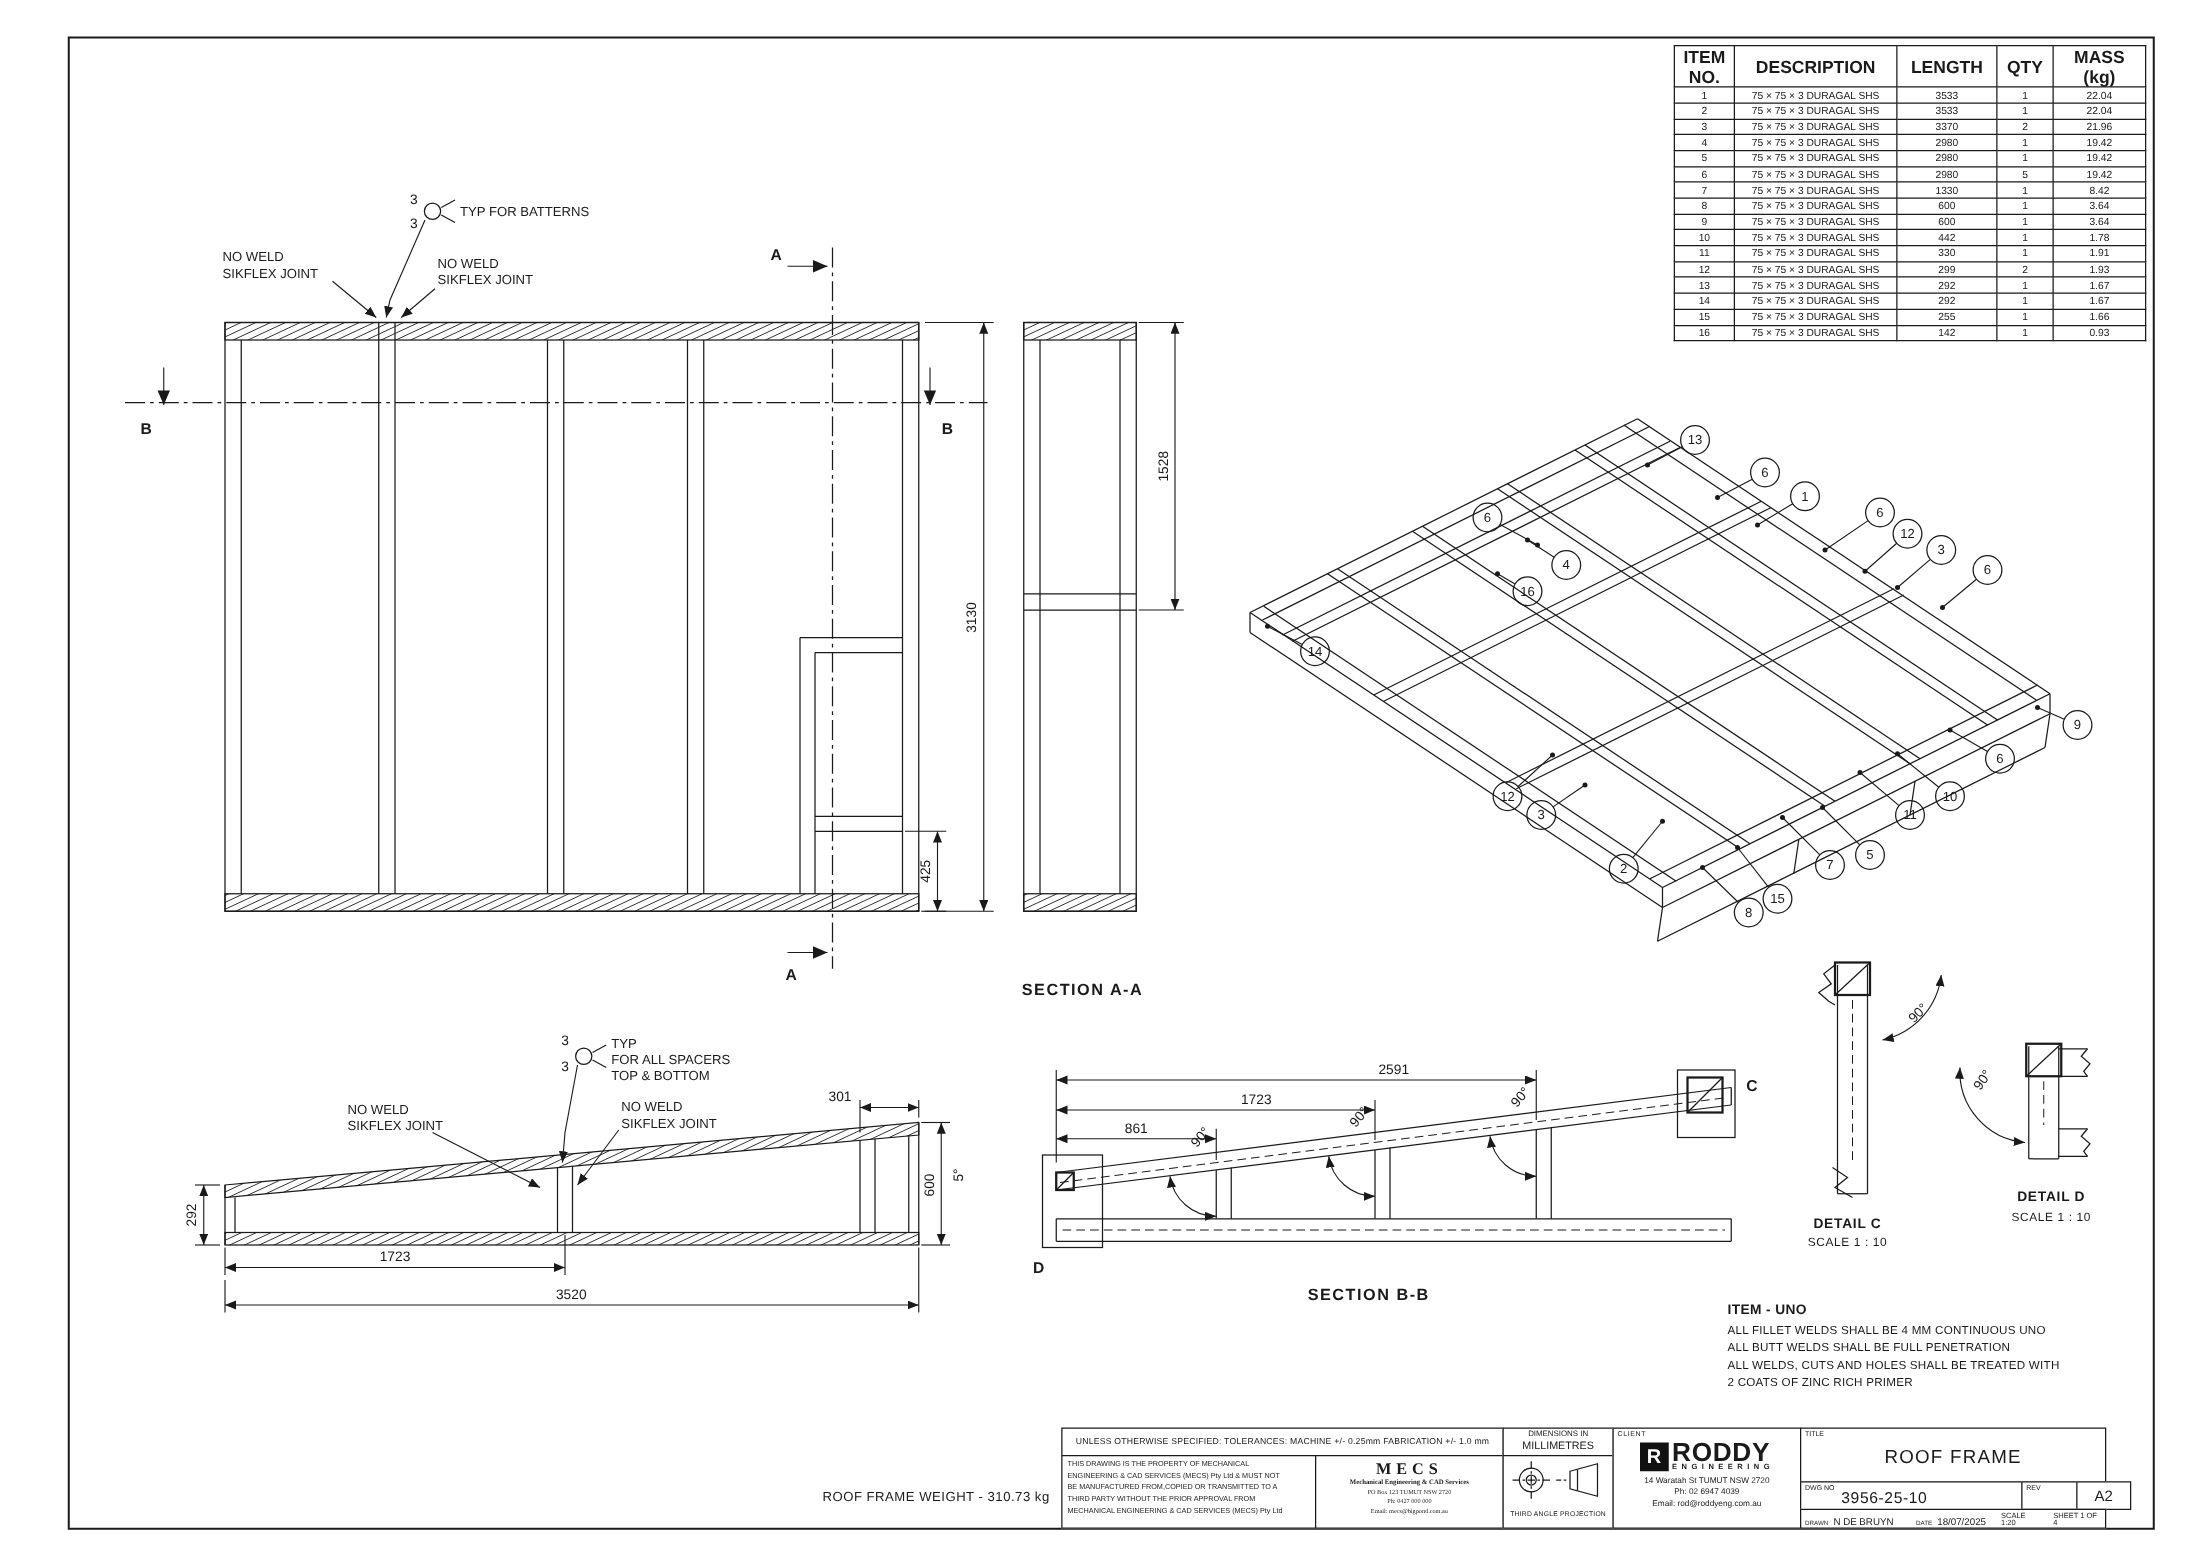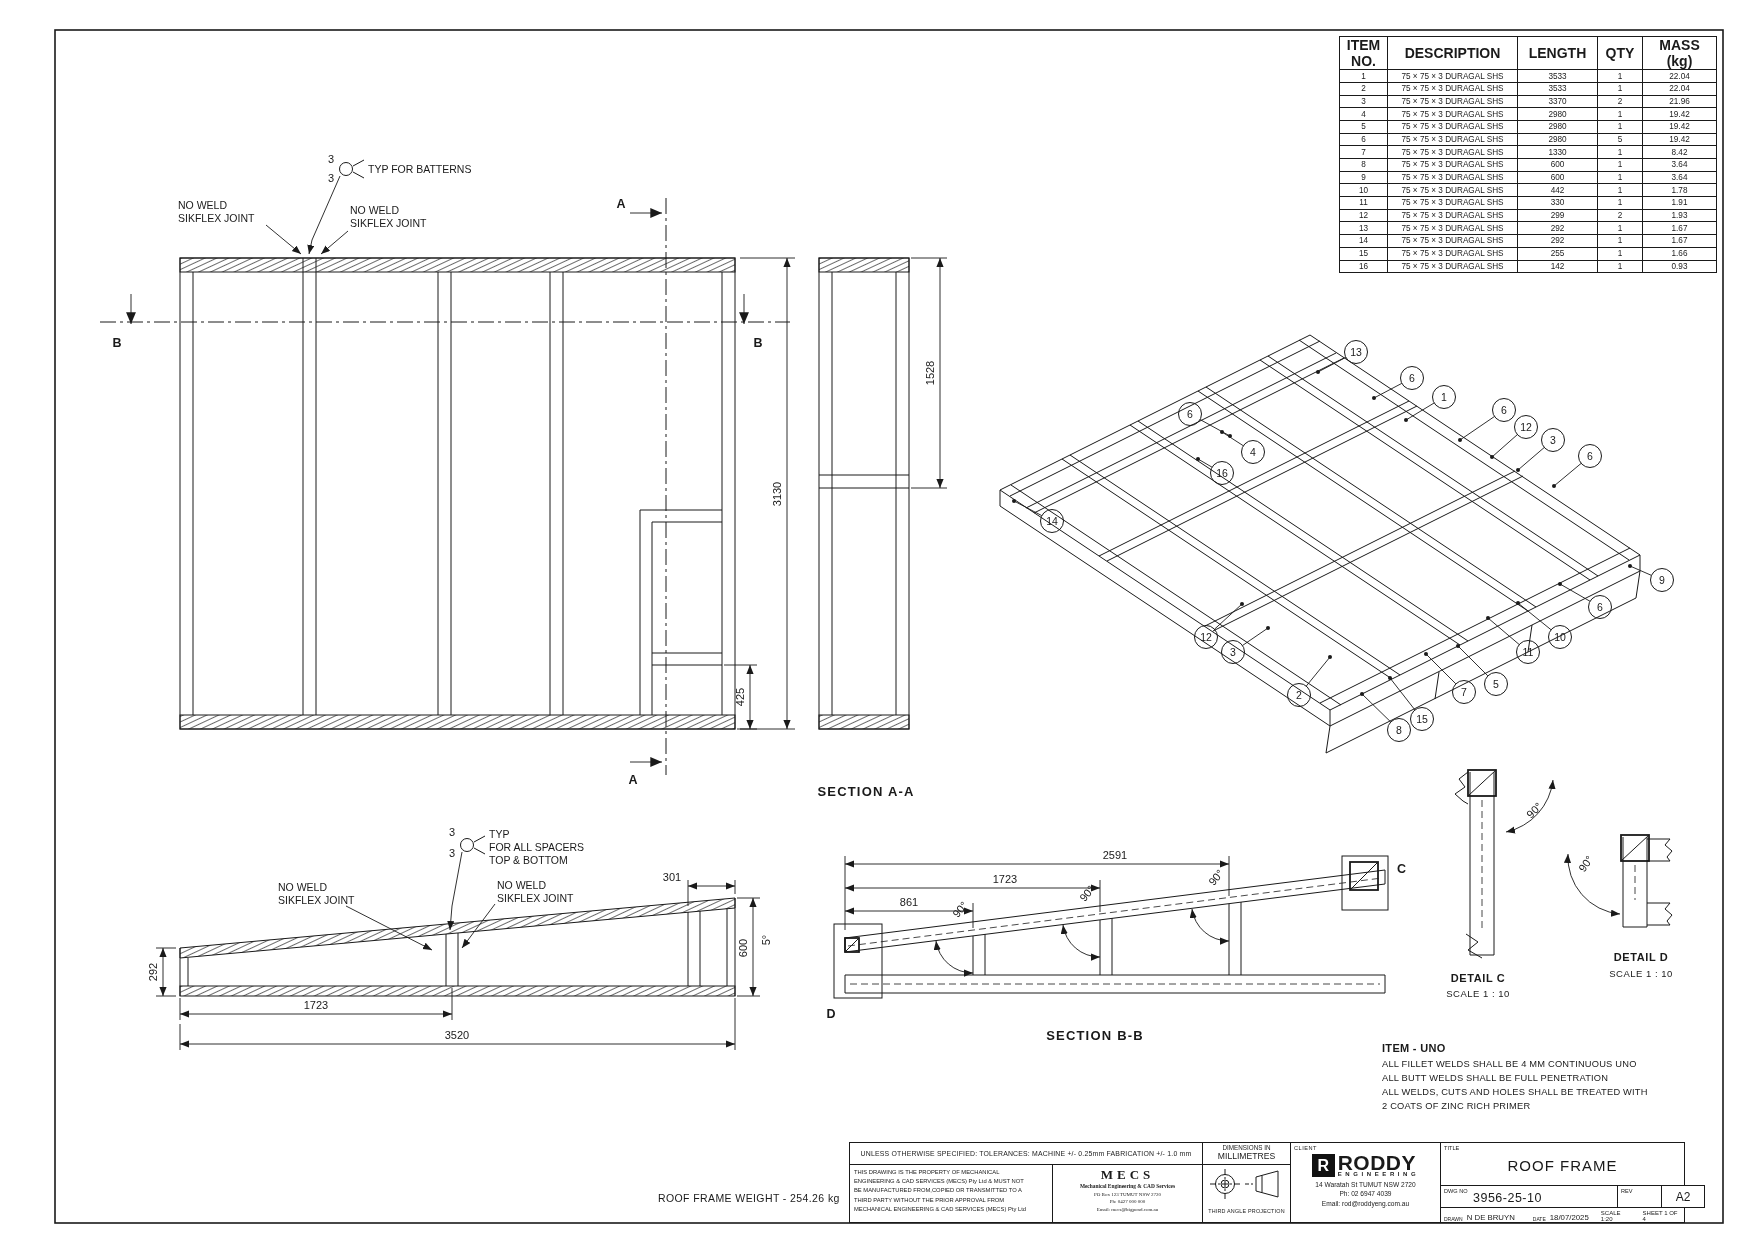--- a/index.html
+++ b/index.html
@@ -647,21 +647,21 @@
 <div class="notes">
   <div class="nt">ITEM - UNO</div>
   <div class="nl" id="notes-lines">
         <div>ALL FILLET WELDS SHALL BE 4 MM CONTINUOUS UNO</div>
         <div>ALL BUTT WELDS SHALL BE FULL PENETRATION</div>
         <div>ALL WELDS, CUTS AND HOLES SHALL BE TREATED WITH</div>
         <div>2 COATS OF ZINC RICH PRIMER</div>
       </div>
 </div>
 
-<div class="weight">ROOF FRAME WEIGHT - 254.26 kg</div>
+<div class="weight">ROOF FRAME WEIGHT - 310.73 kg</div>
 
 <div class="tb">
   <div class="cell tol">UNLESS OTHERWISE SPECIFIED: TOLERANCES: MACHINE +/- 0.25mm   FABRICATION +/- 1.0 mm</div>
   <div class="cell dimnote">
     <div class="d1">DIMENSIONS IN</div>
     <div class="d2">MILLIMETRES</div>
   </div>
   <div class="cell prop" id="prop-lines">
         <div>THIS DRAWING IS THE PROPERTY OF MECHANICAL</div>
         <div>ENGINEERING &amp; CAD SERVICES (MECS) Pty Ltd &amp; MUST NOT</div>

